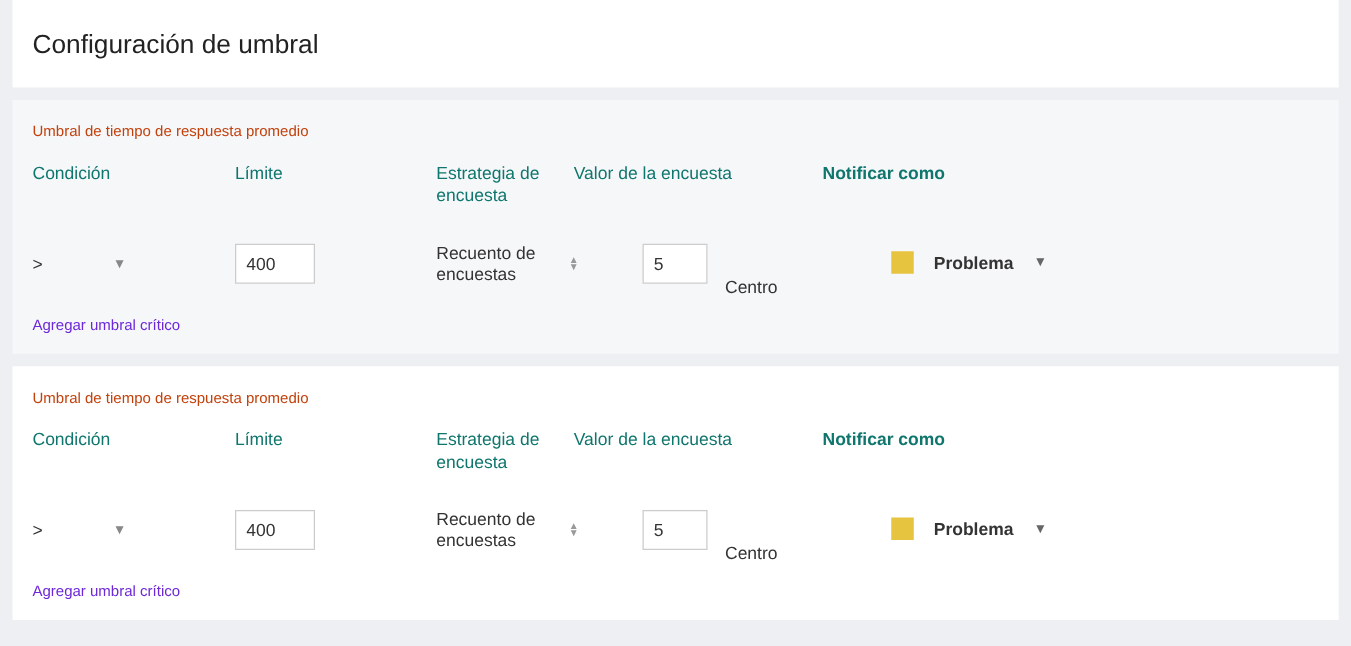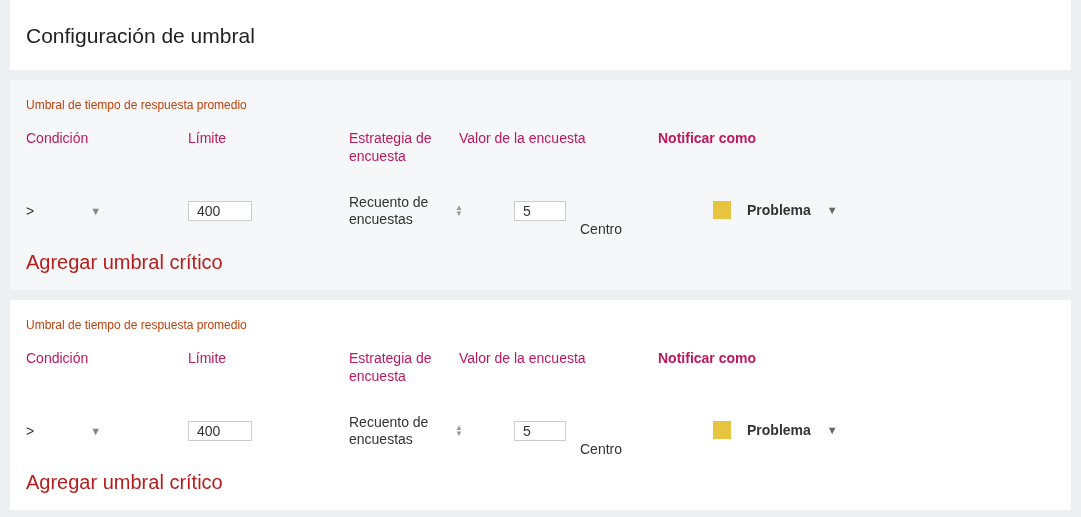--- a/index.html
+++ b/index.html
@@ -47,40 +47,40 @@
     .row.values {
       align-items: center;
       margin-bottom: 14px;
     }
     .col-cond { width: 162px; }
     .col-limit { width: 137px; }
     .col-strat { width: 165px; margin-left: 24px; }
     .col-poll  { width: 199px; }
     .col-notify{ flex: 1; font-weight: bold; }
     .hdr {
-      color: #be185d;
+      color: #0f766e;
       font-size: 14px;
       line-height: 1.25;
     }
     .hdr.twoline { max-width: 110px; }
     .dropdown-like {
       display: inline-flex;
       align-items: center;
       gap: 56px;
       padding-right: 4px;
       cursor: pointer;
     }
     .caret-down {
       font-size: 11px;
       color: #888;
     }
     .caret-down.dark { color: #666; }
     .input-box {
       width: 64px;
-      height: 20px;
+      height: 32px;
       border: 1px solid #ccc;
       background: #fff;
       padding: 0 8px;
       font-size: 14px;
       color: #333;
     }
     .strategy-wrap {
       display: inline-flex;
       align-items: center;
       gap: 6px;
@@ -109,22 +109,22 @@
       align-items: center;
       gap: 16px;
     }
     .swatch {
       width: 18px;
       height: 18px;
       background: #e7c43f;
       display: inline-block;
     }
     .link {
-      color: #b91c1c;
-      font-size: 20px;
+      color: #6d28d9;
+      font-size: 12px;
       cursor: pointer;
     }
   </style>
 </head>
 <body>
 
 <div class="title-card">
   <h1>Configuración de umbral</h1>
 </div>
 

